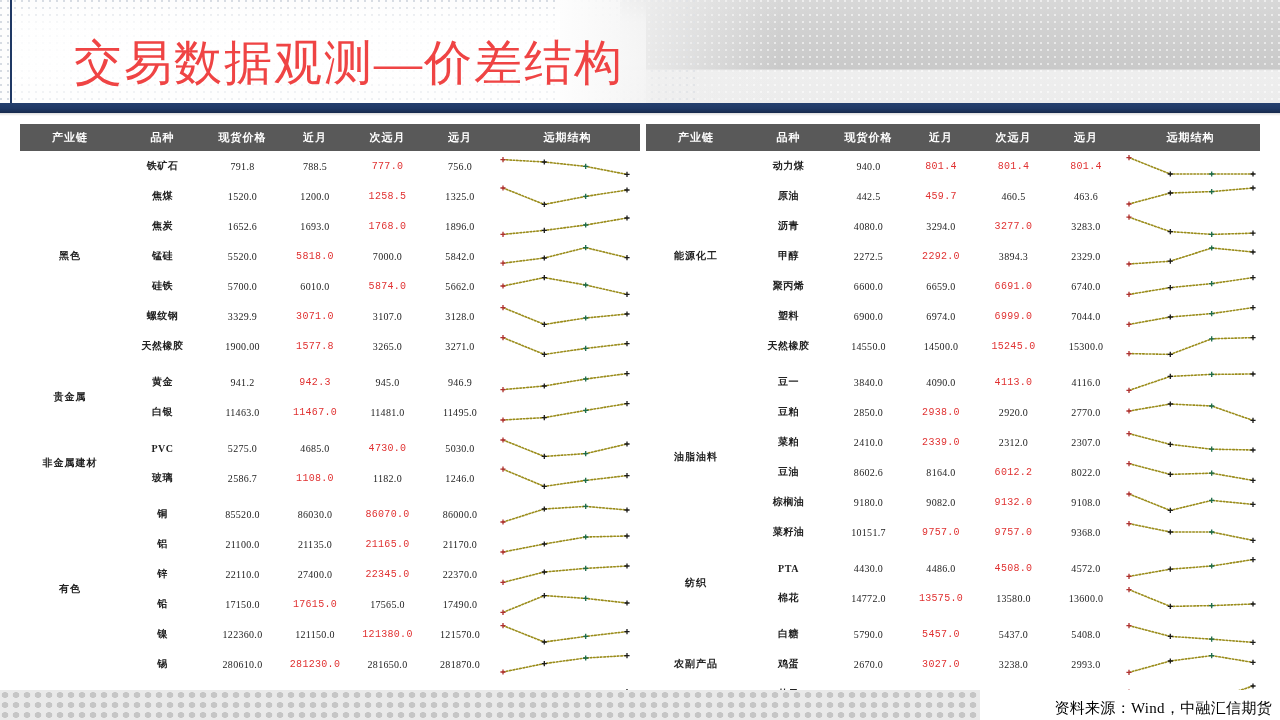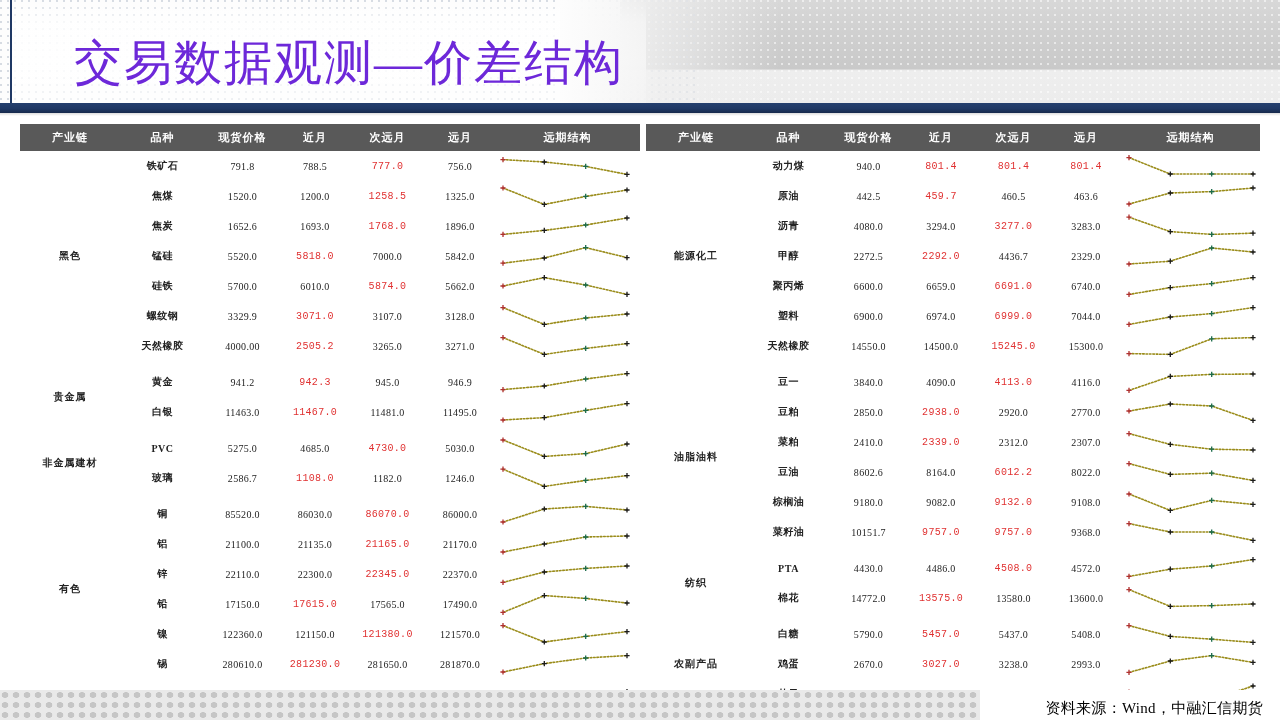--- a/index.html
+++ b/index.html
@@ -73,21 +73,21 @@
     position: absolute;
     left: 0; top: 113px; width: 1280px; height: 3px;
     background: linear-gradient(to bottom, rgba(0,0,0,0.14), rgba(0,0,0,0));
   }
   .slide-title {
     position: absolute;
     left: 74px; top: 32px;
     font-size: 48px;
     line-height: 62px;
     letter-spacing: 2px;
-    color: #6d28d9;
+    color: #ef4444;
     font-family: "Liberation Serif", "DejaVu Serif", serif;
     white-space: nowrap;
     text-shadow: 0 1px 0 rgba(255,255,255,0.6);
   }
 
   
   .bottom-band {
     position: absolute;
     left: 0; bottom: 0;
     width: 1280px; height: 30px;
@@ -100,21 +100,21 @@
     opacity: 0.85;
   }
   .bottom-white {
     position: absolute;
     right: 0; bottom: 0;
     width: 300px; height: 30px;
     background: #ffffff;
   }
   .source-note {
     position: absolute;
-    right: 17px; bottom: 2px;
+    right: 8px; bottom: 2px;
     font-size: 15px;
     color: #000000;
     font-family: "Liberation Serif", "DejaVu Serif", serif;
     white-space: nowrap;
     letter-spacing: 0.3px;
   }
 
   
   .panel {
     position: absolute;
@@ -317,22 +317,22 @@
                 <path d="M8.0 6.6 L49.3 23.4 L90.7 17.0 L132.0 13.0 " fill="none" stroke="#9a8c1a" stroke-width="1.6" stroke-dasharray="1.6 1.8" stroke-linecap="round"></path>
                 <path d="M5.4 6.6 h5.2 M8.0 4.0 v5.2" stroke="#b03030" stroke-width="1.3"></path>
                 <path d="M46.7 23.4 h5.2 M49.3 20.8 v5.2" stroke="#1b1b1b" stroke-width="1.3"></path>
                 <path d="M88.1 17.0 h5.2 M90.7 14.4 v5.2" stroke="#1b6b4a" stroke-width="1.3"></path>
                 <path d="M129.4 13.0 h5.2 M132.0 10.4 v5.2" stroke="#1b1b1b" stroke-width="1.3"></path>
               </svg>
             </td>
           </tr>
           <tr>
             <td class="variety">天然橡胶</td>
-            <td class="num">4000.00</td>
-            <td class="num hi">2505.2</td>
+            <td class="num">1900.00</td>
+            <td class="num hi">1577.8</td>
             <td class="num">3265.0</td>
             <td class="num">3271.0</td>
             <td class="spark">
               <svg width="140" height="30" viewBox="0 0 140 30">
                 <path d="M8.0 6.6 L49.3 23.4 L90.7 17.4 L132.0 12.6 " fill="none" stroke="#9a8c1a" stroke-width="1.6" stroke-dasharray="1.6 1.8" stroke-linecap="round"></path>
                 <path d="M5.4 6.6 h5.2 M8.0 4.0 v5.2" stroke="#b03030" stroke-width="1.3"></path>
                 <path d="M46.7 23.4 h5.2 M49.3 20.8 v5.2" stroke="#1b1b1b" stroke-width="1.3"></path>
                 <path d="M88.1 17.4 h5.2 M90.7 14.8 v5.2" stroke="#1b6b4a" stroke-width="1.3"></path>
                 <path d="M129.4 12.6 h5.2 M132.0 10.0 v5.2" stroke="#1b1b1b" stroke-width="1.3"></path>
               </svg>
@@ -442,21 +442,21 @@
                 <path d="M5.4 23.0 h5.2 M8.0 20.4 v5.2" stroke="#b03030" stroke-width="1.3"></path>
                 <path d="M46.7 15.0 h5.2 M49.3 12.4 v5.2" stroke="#1b1b1b" stroke-width="1.3"></path>
                 <path d="M88.1 8.0 h5.2 M90.7 5.4 v5.2" stroke="#1b6b4a" stroke-width="1.3"></path>
                 <path d="M129.4 7.0 h5.2 M132.0 4.4 v5.2" stroke="#1b1b1b" stroke-width="1.3"></path>
               </svg>
             </td>
           </tr>
           <tr>
             <td class="variety">锌</td>
             <td class="num">22110.0</td>
-            <td class="num">22300.0</td>
+            <td class="num">27400.0</td>
             <td class="num hi">22345.0</td>
             <td class="num">22370.0</td>
             <td class="spark">
               <svg width="140" height="30" viewBox="0 0 140 30">
                 <path d="M8.0 23.4 L49.3 13.0 L90.7 9.4 L132.0 7.0 " fill="none" stroke="#9a8c1a" stroke-width="1.6" stroke-dasharray="1.6 1.8" stroke-linecap="round"></path>
                 <path d="M5.4 23.4 h5.2 M8.0 20.8 v5.2" stroke="#b03030" stroke-width="1.3"></path>
                 <path d="M46.7 13.0 h5.2 M49.3 10.4 v5.2" stroke="#1b1b1b" stroke-width="1.3"></path>
                 <path d="M88.1 9.4 h5.2 M90.7 6.8 v5.2" stroke="#1b6b4a" stroke-width="1.3"></path>
                 <path d="M129.4 7.0 h5.2 M132.0 4.4 v5.2" stroke="#1b1b1b" stroke-width="1.3"></path>
               </svg>
@@ -619,21 +619,21 @@
                 <path d="M46.7 20.6 h5.2 M49.3 18.0 v5.2" stroke="#1b1b1b" stroke-width="1.3"></path>
                 <path d="M88.1 23.4 h5.2 M90.7 20.8 v5.2" stroke="#1b6b4a" stroke-width="1.3"></path>
                 <path d="M129.4 22.2 h5.2 M132.0 19.6 v5.2" stroke="#1b1b1b" stroke-width="1.3"></path>
               </svg>
             </td>
           </tr>
           <tr>
             <td class="variety">甲醇</td>
             <td class="num">2272.5</td>
             <td class="num hi">2292.0</td>
-            <td class="num">4436.7</td>
+            <td class="num">3894.3</td>
             <td class="num">2329.0</td>
             <td class="spark">
               <svg width="140" height="30" viewBox="0 0 140 30">
                 <path d="M8.0 23.0 L49.3 20.2 L90.7 7.0 L132.0 11.0 " fill="none" stroke="#9a8c1a" stroke-width="1.6" stroke-dasharray="1.6 1.8" stroke-linecap="round"></path>
                 <path d="M5.4 23.0 h5.2 M8.0 20.4 v5.2" stroke="#b03030" stroke-width="1.3"></path>
                 <path d="M46.7 20.2 h5.2 M49.3 17.6 v5.2" stroke="#1b1b1b" stroke-width="1.3"></path>
                 <path d="M88.1 7.0 h5.2 M90.7 4.4 v5.2" stroke="#1b6b4a" stroke-width="1.3"></path>
                 <path d="M129.4 11.0 h5.2 M132.0 8.4 v5.2" stroke="#1b1b1b" stroke-width="1.3"></path>
               </svg>
             </td>

